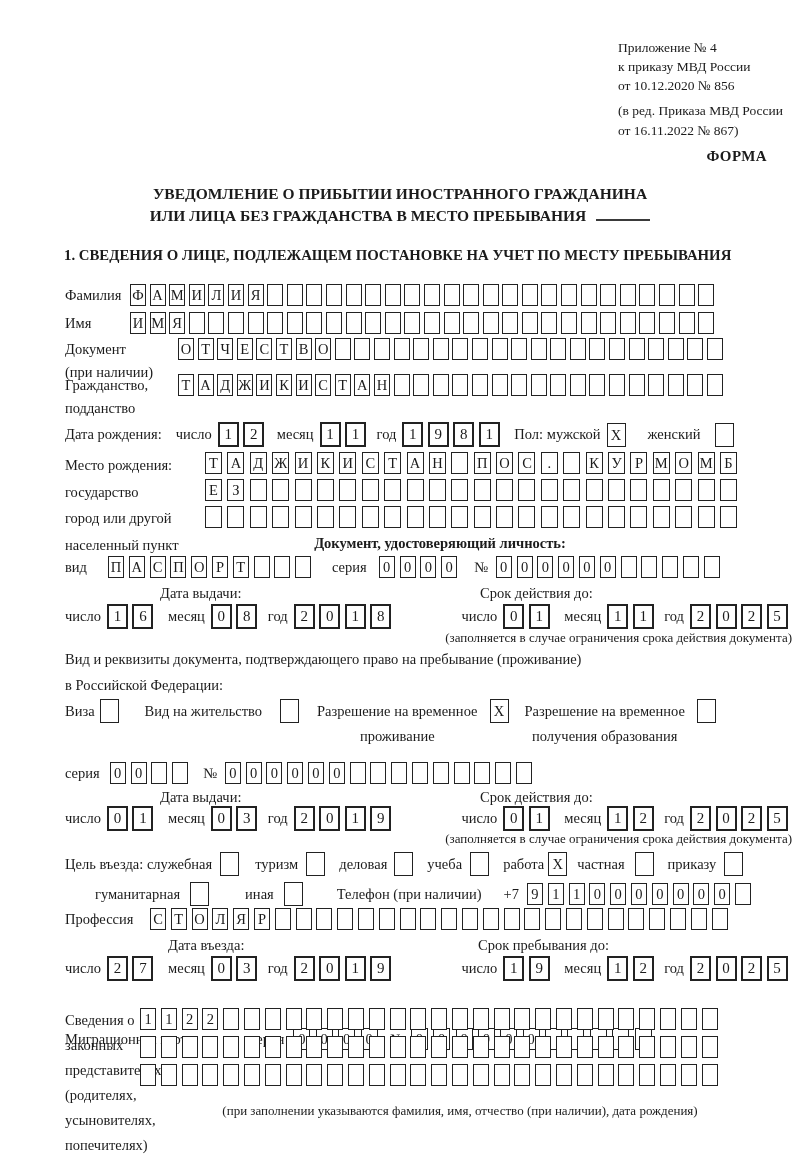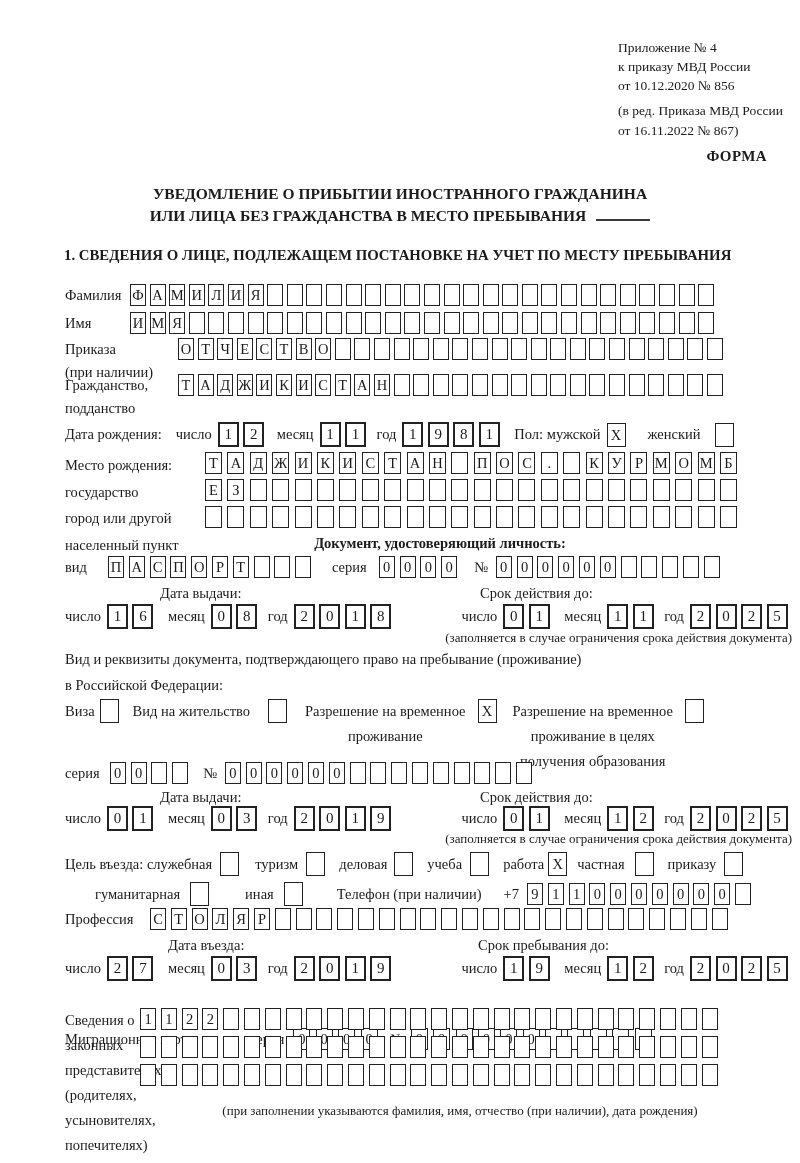--- a/index.html
+++ b/index.html
@@ -130,21 +130,21 @@
         <span class="cell"></span>
         <span class="cell"></span>
         <span class="cell"></span>
         <span class="cell"></span>
         <span class="cell"></span>
       </div>
   </div>
 
   <div class="abs frow top" style="top:338px;">
     <div class="two-line" style="width:113px;">
-      <div>Приказа</div>
+      <div>Документ</div>
       <div>(при наличии)</div>
     </div>
     <div class="cells">
         <span class="cell">О</span>
         <span class="cell">Т</span>
         <span class="cell">Ч</span>
         <span class="cell">Е</span>
         <span class="cell">С</span>
         <span class="cell">Т</span>
         <span class="cell">В</span>
@@ -409,30 +409,29 @@
   </div>
 
   <div class="abs small" style="top:630px;width:727px;text-align:right;">(заполняется в случае ограничения срока действия документа)</div>
 
   <div class="abs" style="top:651px;">Вид и реквизиты документа, подтверждающего право на пребывание (проживание)</div>
   <div class="abs" style="top:677px;">в Российской Федерации:</div>
 
   <div class="abs frow top" style="top:699px;">
     <span class="lbl lh25">Виза</span>
     <span class="checkbox" style="margin-left:5px;"></span>
-    <span class="lbl lh25" style="margin-left:14px;font-family:Liberation Serif, serif;">Вид на жительство</span>
+    <span class="lbl lh25" style="margin-left:26px;font-family:Liberation Serif, serif;">Вид на жительство</span>
     <span class="checkbox" style="margin-left:18px;"></span>
     <div class="opt-multi" style="margin-left:18px;">
       <div>Разрешение на временное</div>
       <div>проживание</div>
     </div>
     <span class="checkbox" style="margin-left:12px;">X</span>
     <div class="opt-multi" style="margin-left:16px;">
       <div>Разрешение на временное</div>
-      <div>проживание в целях</div>
       <div>получения образования</div>
     </div>
     <span class="checkbox" style="margin-left:12px;"></span>
   </div>
 
   <div class="abs frow" style="top:762px;">
     <span class="lbl">серия</span>
     <div class="cells mid" style="margin-left:10px;">
         <span class="cell">0</span>
         <span class="cell">0</span>

